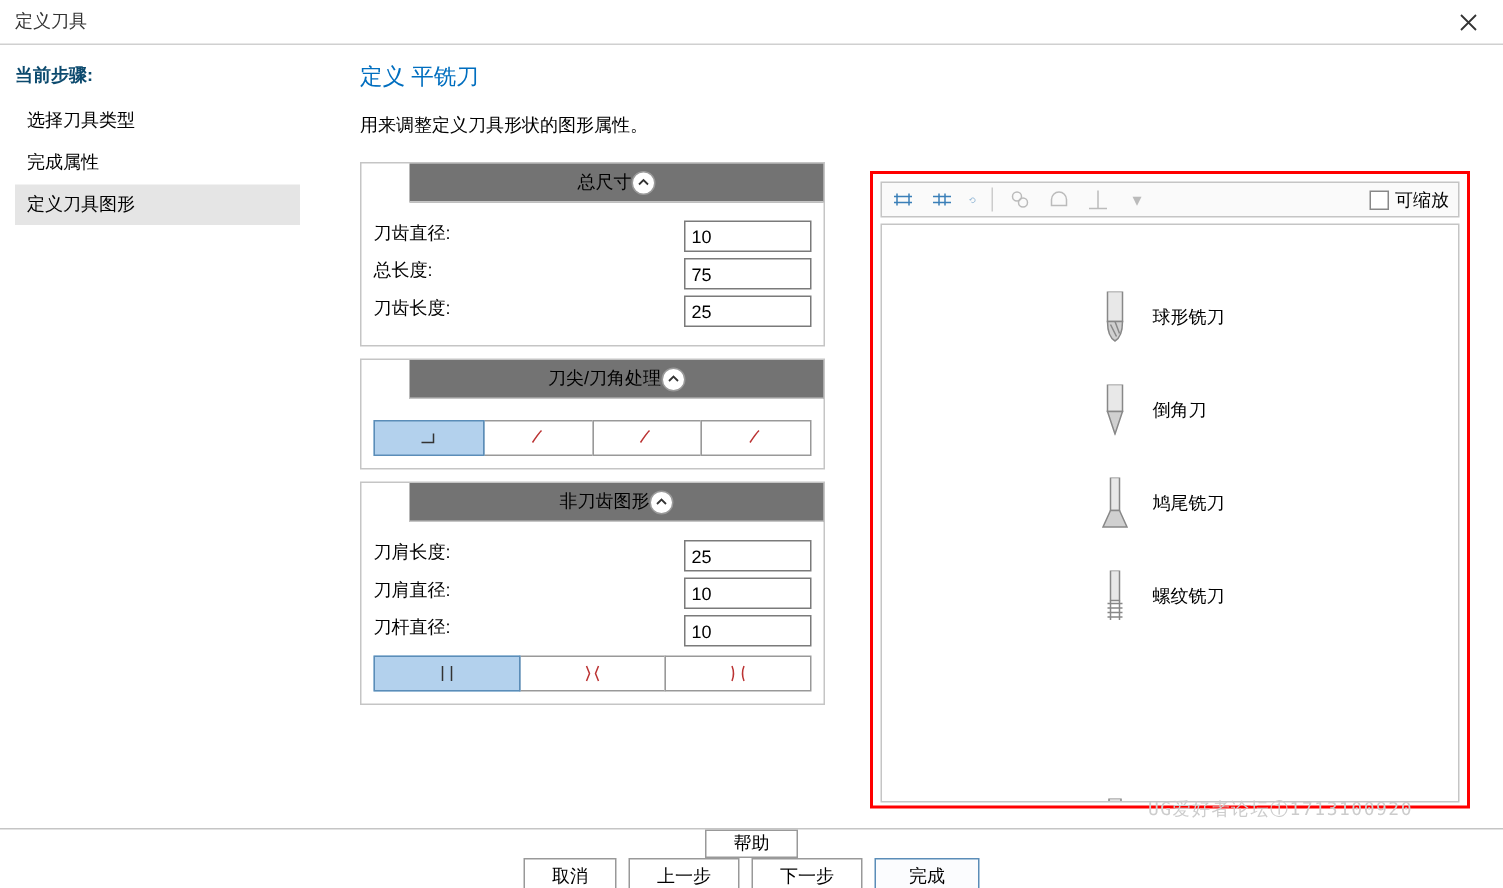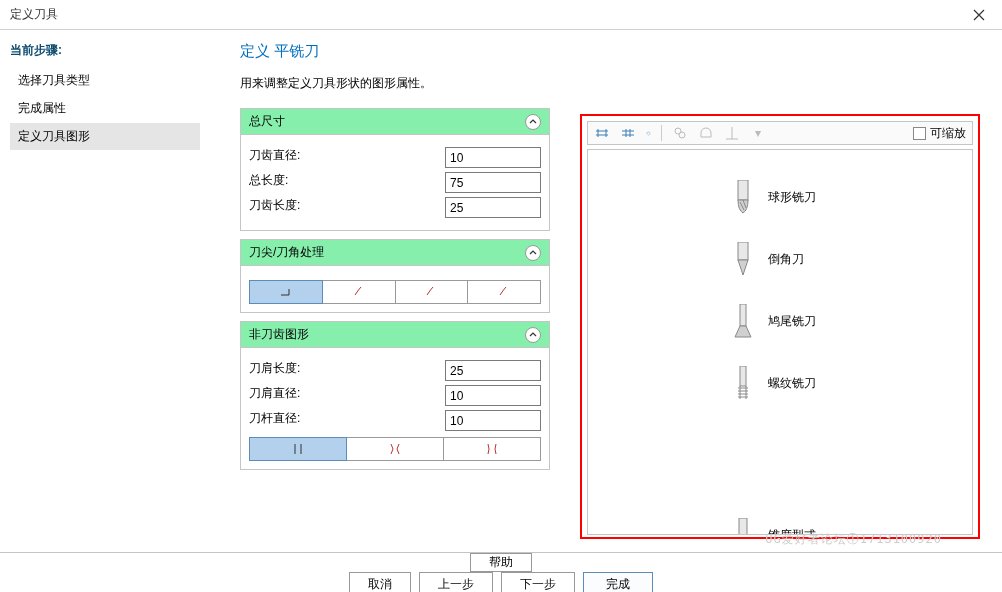--- a/index.html
+++ b/index.html
@@ -17,45 +17,45 @@
 .step { padding: 5px 8px; margin: 1px 0; color: #000; cursor: default; }
 .step.selected { background: #e5e5e5; }
 
 .content { flex: 1; padding: 12px 22px 10px 30px; position: relative; }
 .content-title { color: #006ebf; font-size: 15px; margin-bottom: 14px; }
 .content-desc { color: #000; margin-bottom: 16px; }
 
 .panels { width: 310px; float: left; }
 
 .panel { border: 1px solid #c5c5c5; margin-bottom: 8px; background: #fff; }
-.panel-header { height: 26px; display: flex; align-items: center; justify-content: space-between; padding: 0 8px; border-bottom: 1px solid #c5c5c5; background: #86efac; }
+.panel-header { height: 26px; display: flex; align-items: center; justify-content: center; padding: 0 8px; border-bottom: 1px solid #c5c5c5; background: #737373; margin-left: 32px; }
 .panel-header .collapse { width: 16px; height: 16px; border: 1px solid #999; border-radius: 50%; display: flex; align-items: center; justify-content: center; background: #fff; }
 .panel-header .collapse svg { width: 8px; height: 8px; }
 .panel-body { padding: 8px; }
 
 .form-row { display: flex; margin: 4px 0; }
 .form-label { flex: 1; color: #000; }
-.form-input { width: 96px; height: 21px; border: 1px solid #7a7a7a; background: #fff; padding: 0 4px; color: #000; }
+.form-input { width: 85px; height: 21px; border: 1px solid #7a7a7a; background: #fff; padding: 0 4px; color: #000; }
 
 .seg-row { display: flex; gap: 0; margin: 6px 0 0 0; }
 .seg-btn { flex: 1; height: 24px; border: 1px solid #999; background: #fff; display: flex; align-items: center; justify-content: center; margin-left: -1px; }
 .seg-btn:first-child { margin-left: 0; }
 .seg-btn.active { background: #b3d1ed; border-color: #5b8db8; z-index: 1; position: relative; }
 .seg-btn svg { width: 18px; height: 14px; }
 
 .preview { position: absolute; right: 22px; top: 84px; width: 400px; height: 425px; border: 2px solid red; background: #fff; padding: 5px; }
 .preview-toolbar { height: 24px; border: 1px solid #c5c5c5; display: flex; align-items: center; padding: 0 6px; gap: 10px; margin-bottom: 4px; background: #fafafa; }
 .tb-icon { width: 16px; height: 16px; display: flex; align-items: center; justify-content: center; color: #3a7fb8; }
 .tb-icon.dim { color: #bbb; }
 .tb-icon.sep { border-right: 1px solid #ccc; padding-right: 10px; }
 .tb-spacer { flex: 1; }
 .tb-check { display: flex; align-items: center; gap: 4px; color: #000; }
 .tb-check .box { width: 13px; height: 13px; border: 1px solid #888; background: #fff; }
 
-.preview-list { height: 386px; border: 1px solid #c5c5c5; overflow-y: scroll; padding-top: 10px; }
+.preview-list { height: 386px; border: 1px solid #c5c5c5; overflow-y: scroll; padding-top: 24px; }
 .tool-item { display: flex; align-items: center; justify-content: center; gap: 14px; margin: 20px 0 28px 0; }
 .tool-icon { width: 22px; height: 34px; display: flex; align-items: flex-end; justify-content: center; }
 .tool-label { width: 60px; color: #000; }
 
 .footer { height: 40px; border-top: 1px solid #c5c5c5; display: flex; align-items: center; padding: 0 18px; flex-direction: column; }
 .btn { height: 24px; border: 1px solid #999; background: #fff; padding: 0 18px; display: flex; align-items: center; color: #000; }
 .footer .spacer { flex: 1; }
 .footer .right-btns { display: flex; gap: 8px; }
 .footer .btn.primary { border-color: #5b8db8; background: #fbfcfe; padding: 0 22px; }
 

